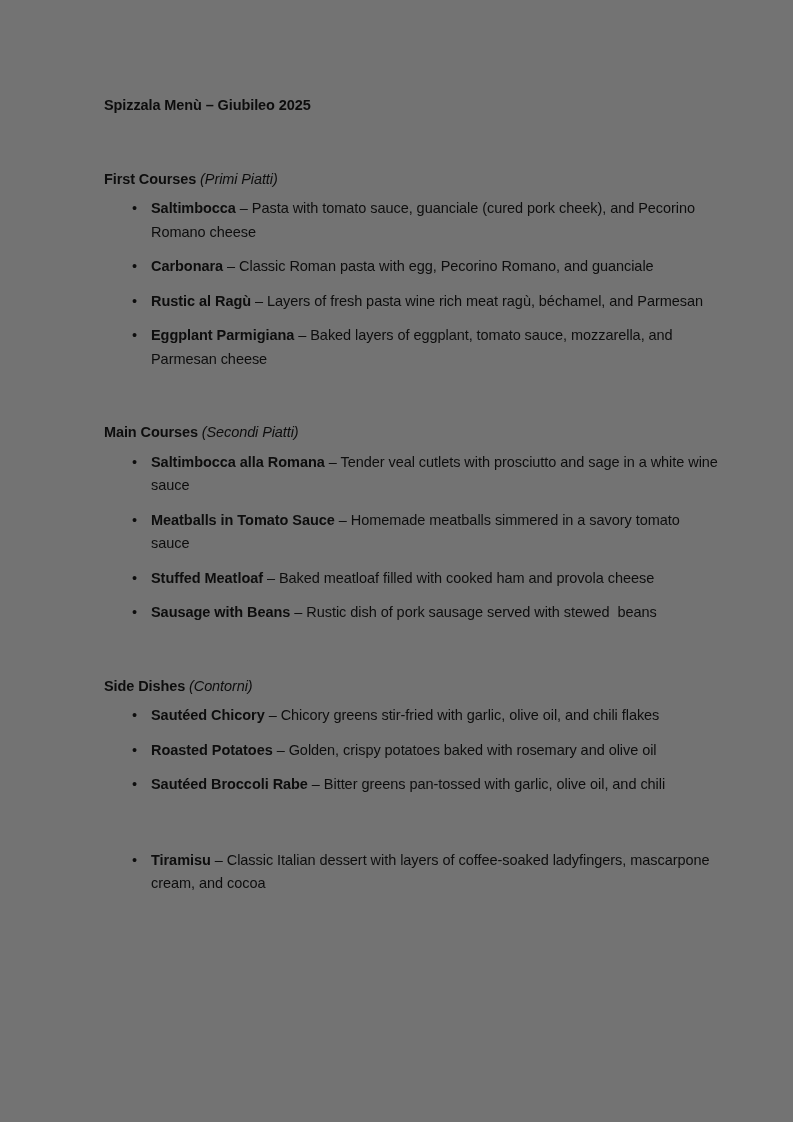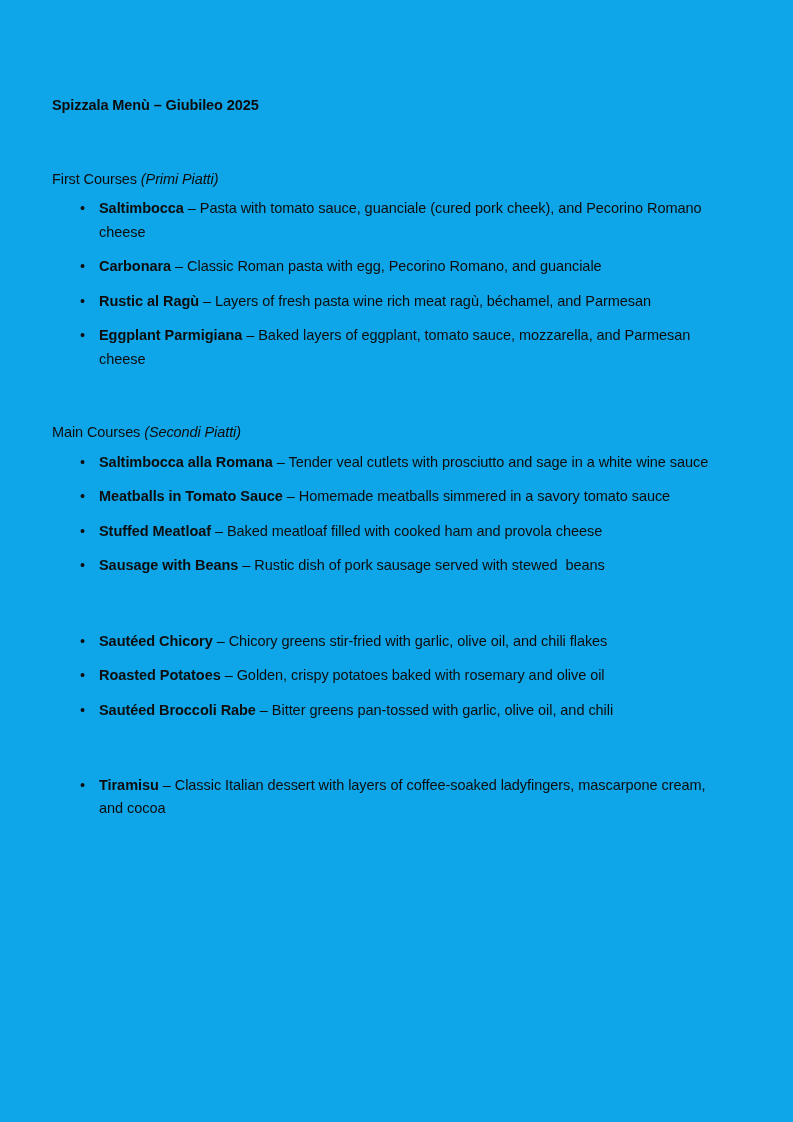--- a/index.html
+++ b/index.html
@@ -11,22 +11,22 @@
     width: 793px;
     height: 1122px;
     font-family: "Liberation Sans", sans-serif;
     color: #0d0d0d;
     -webkit-font-smoothing: antialiased;
   }
   .page {
     box-sizing: border-box;
     width: 793px;
     height: 1122px;
-    padding: 96px 75px 0 52px;
-    background: #0ea5e9;
+    padding: 96px 75px 0 104px;
+    background: #737373;
   }
   .doc-title {
     font-size: 14.5px;
     font-weight: bold;
     line-height: 1.35;
     margin: 0 0 23px 0;
     letter-spacing: -0.1px;
   }
   .subtitle {
     font-size: 14.5px;
@@ -49,21 +49,21 @@
   }
   .section-gap-first { margin-top: 54px; }
   .section-gap { margin-top: 52px; }
   .section-heading {
     font-size: 14.5px;
     line-height: 1.35;
     margin: 0 0 8px 0;
     letter-spacing: -0.1px;
   }
   .section-heading .name {
-    font-weight: normal;
+    font-weight: bold;
     margin-top: 23px;
   }
   .section-heading .native {
     font-weight: normal;
     font-style: italic;
   }
   ul.items {
     list-style: none;
     margin: 0;
     padding: 0;
@@ -138,20 +138,23 @@
       <li>
         <span class="bullet">•</span><span class="item-name">Stuffed Meatloaf</span><span class="item-desc"> – Baked meatloaf filled with cooked ham and provola cheese</span>
       </li>
       <li>
         <span class="bullet">•</span><span class="item-name">Sausage with Beans</span><span class="item-desc"> – Rustic dish of pork sausage served with stewed  beans</span>
       </li>
     </ul>
   </div>
 
   <div class="section section-gap">
+    <h3 class="section-heading">
+      <span class="name">Side Dishes </span><span class="native">(Contorni)</span>
+    </h3>
     <ul class="items">
       <li>
         <span class="bullet">•</span><span class="item-name">Sautéed Chicory</span><span class="item-desc"> – Chicory greens stir-fried with garlic, olive oil, and chili flakes</span>
       </li>
       <li>
         <span class="bullet">•</span><span class="item-name">Roasted Potatoes</span><span class="item-desc"> – Golden, crispy potatoes baked with rosemary and olive oil</span>
       </li>
       <li>
         <span class="bullet">•</span><span class="item-name">Sautéed Broccoli Rabe</span><span class="item-desc"> – Bitter greens pan-tossed with garlic, olive oil, and chili</span>
       </li>

